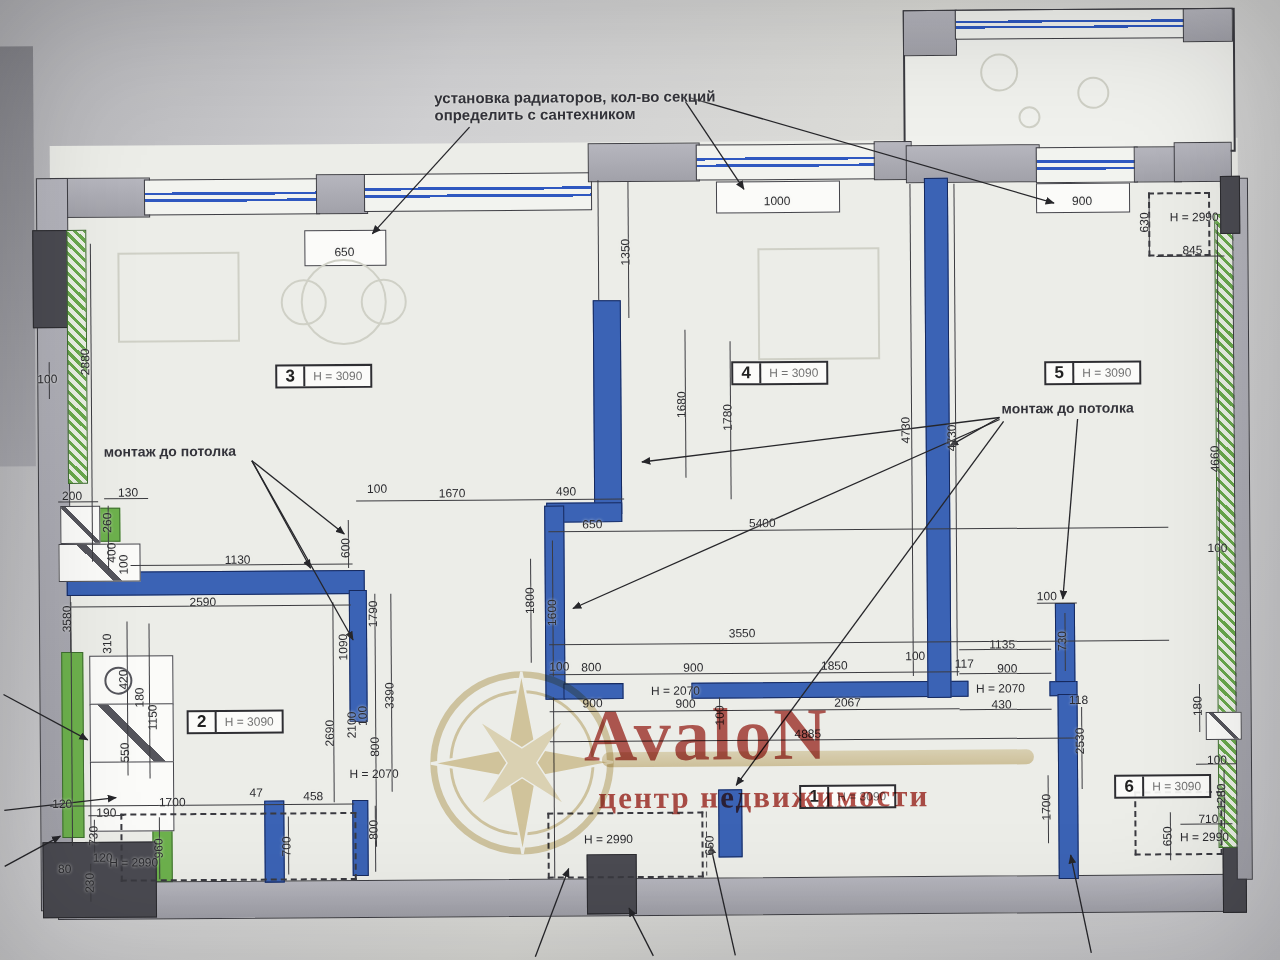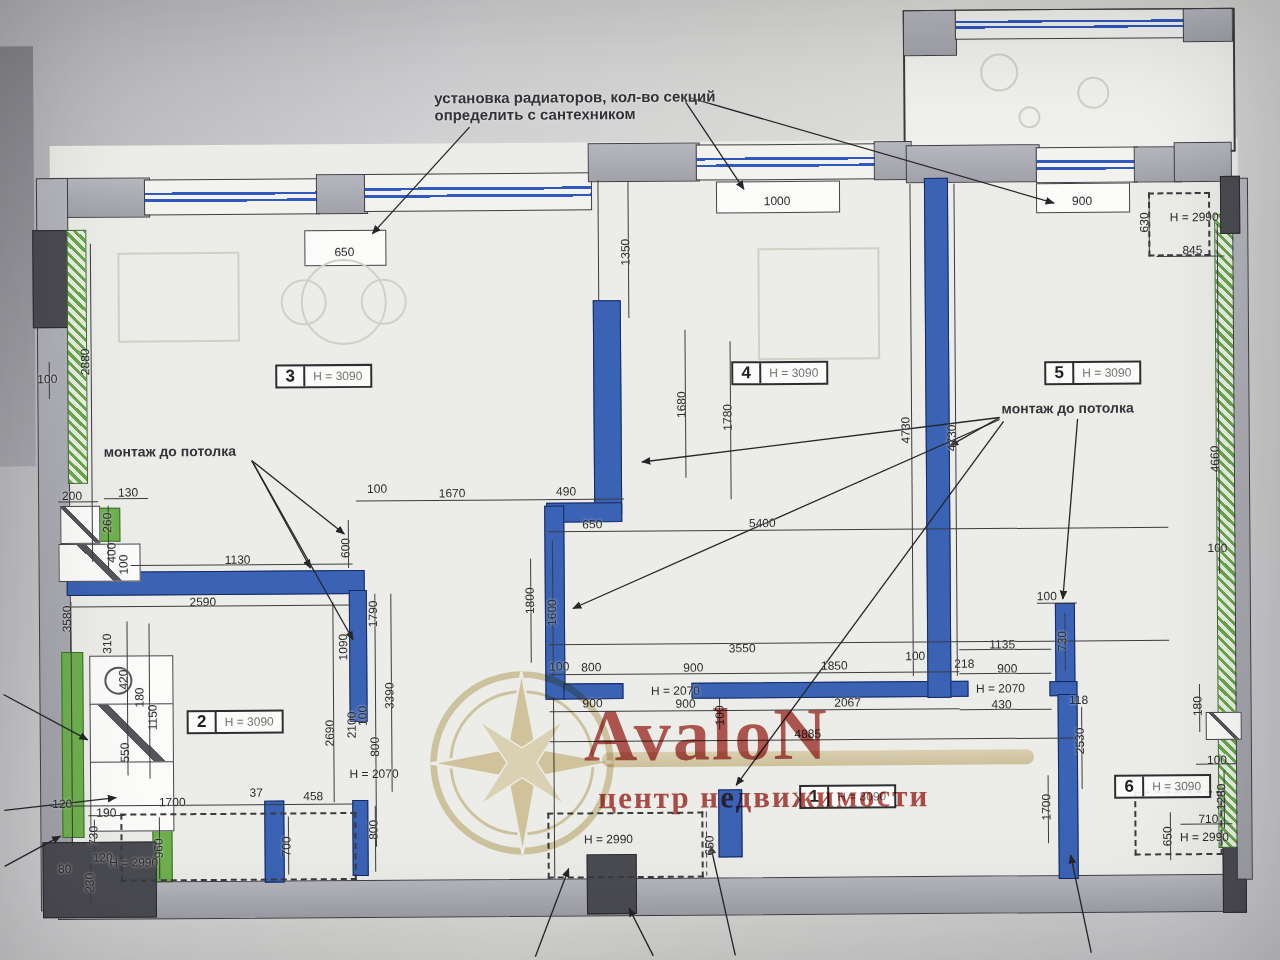--- a/index.html
+++ b/index.html
@@ -260,51 +260,51 @@
         <span class="dim v" style="left: 372px; top: 612px;">1790</span>
         <span class="dim v" style="left: 388px; top: 694px;">3390</span>
         <span class="dim v" style="left: 328px; top: 731px;">2690</span>
         <span class="dim v" style="left: 350px; top: 723px;">2100</span>
         <span class="dim v" style="left: 361px; top: 714px;">100</span>
         <span class="dim v" style="left: 373px; top: 745px;">800</span>
         <span class="dim" style="left: 372px; top: 772px;">H = 2070</span>
         <span class="dim v" style="left: 371px; top: 828px;">800</span>
         <span class="dim v" style="left: 529px; top: 600px;">1800</span>
         <span class="dim v" style="left: 551px; top: 612px;">1600</span>
-        <span class="dim" style="left: 741px; top: 634px; margin-top: 15px;">3550</span>
+        <span class="dim" style="left: 741px; top: 634px;">3550</span>
         <span class="dim" style="left: 558px; top: 666px;">100</span>
         <span class="dim" style="left: 590px; top: 667px;">800</span>
         <span class="dim" style="left: 692px; top: 668px;">900</span>
         <span class="dim" style="left: 833px; top: 667px;">1850</span>
         <span class="dim" style="left: 914px; top: 658px;">100</span>
         <span class="dim" style="left: 591px; top: 703px;">900</span>
         <span class="dim" style="left: 684px; top: 704px;">900</span>
         <span class="dim v" style="left: 718px; top: 716px;">100</span>
         <span class="dim" style="left: 846px; top: 704px;">2067</span>
         <span class="dim" style="left: 806px; top: 735px;">4885</span>
         <span class="dim" style="left: 674px; top: 691px;">H = 2070</span>
-        <span class="dim" style="left: 963px; top: 666px;">218</span>
+        <span class="dim" style="left: 963px; top: 666px;">117</span>
         <span class="dim" style="left: 1001px; top: 647px;">1135</span>
         <span class="dim v" style="left: 1061px; top: 644px;">730</span>
         <span class="dim" style="left: 1046px; top: 599px;">100</span>
         <span class="dim" style="left: 1006px; top: 671px;">900</span>
         <span class="dim" style="left: 999px; top: 691px;">H = 2070</span>
         <span class="dim" style="left: 1000px; top: 707px;">430</span>
         <span class="dim" style="left: 1077px; top: 703px;">118</span>
         <span class="dim v" style="left: 1196px; top: 710px;">180</span>
         <span class="dim v" style="left: 1078px; top: 744px;">2530</span>
         <span class="dim v" style="left: 1044px; top: 810px;">1700</span>
         <span class="dim" style="left: 1215px; top: 764px;">100</span>
         <span class="dim v" style="left: 1219px; top: 801px;">1280</span>
         <span class="dim" style="left: 1206px; top: 823px;">710</span>
         <span class="dim" style="left: 1202px; top: 841px;">H = 2990</span>
         <span class="dim v" style="left: 1165px; top: 840px;">650</span>
         <span class="dim" style="left: 60px; top: 800px;">120</span>
         <span class="dim" style="left: 170px; top: 799px;">1700</span>
-        <span class="dim" style="left: 254px; top: 790px;">37</span>
+        <span class="dim" style="left: 254px; top: 790px;">47</span>
         <span class="dim" style="left: 311px; top: 794px;">458</span>
         <span class="dim" style="left: 104px; top: 809px;">190</span>
         <span class="dim v" style="left: 91px; top: 832px;">730</span>
         <span class="dim" style="left: 100px; top: 854px;">120</span>
         <span class="dim v" style="left: 87px; top: 879px;">230</span>
         <span class="dim v" style="left: 156px; top: 845px;">960</span>
         <span class="dim" style="left: 131px; top: 859px;">H = 2990</span>
         <span class="dim" style="left: 62px; top: 865px;">80</span>
         <span class="dim v" style="left: 284px; top: 844px;">700</span>
         <span class="dim" style="left: 606px; top: 839px;">H = 2990</span>

